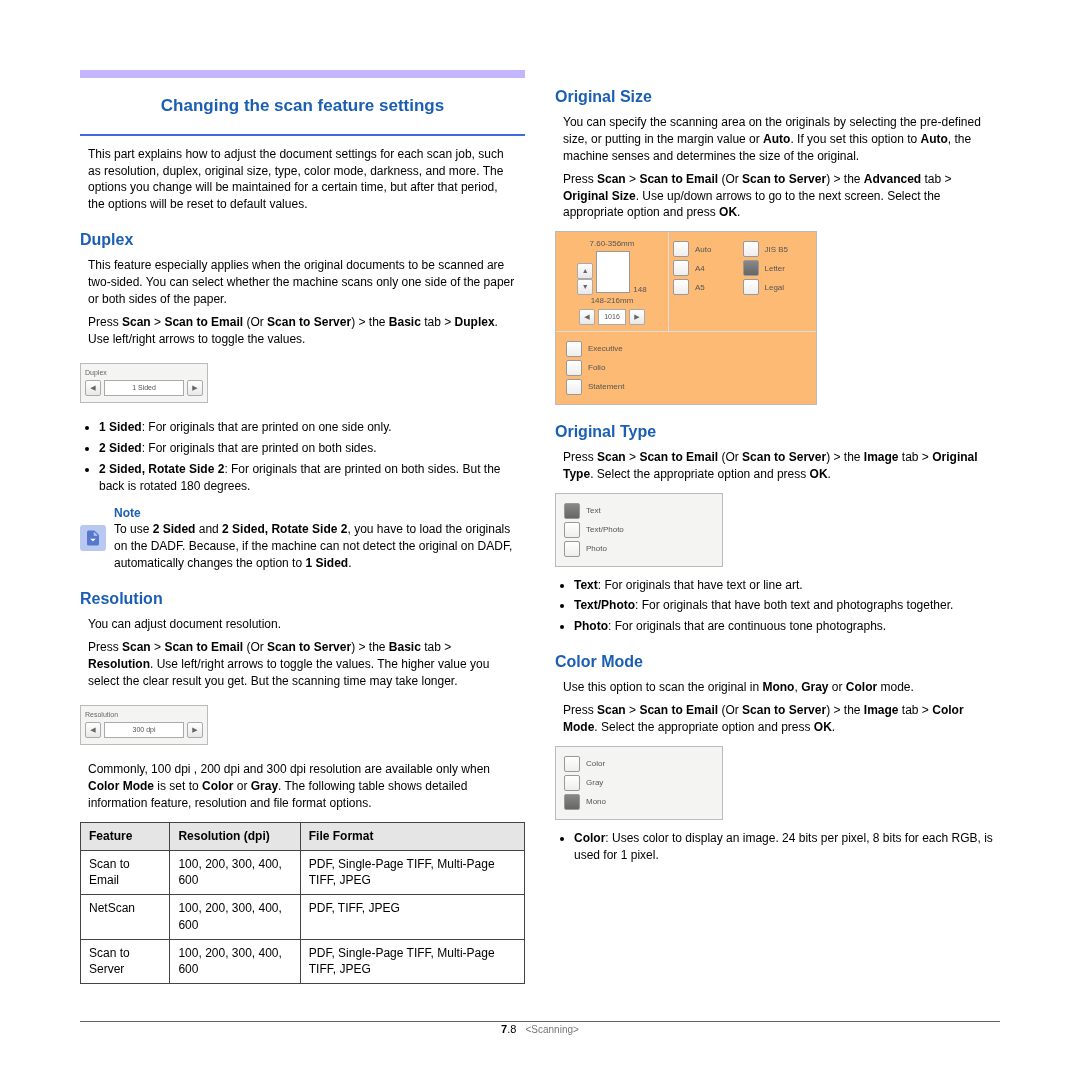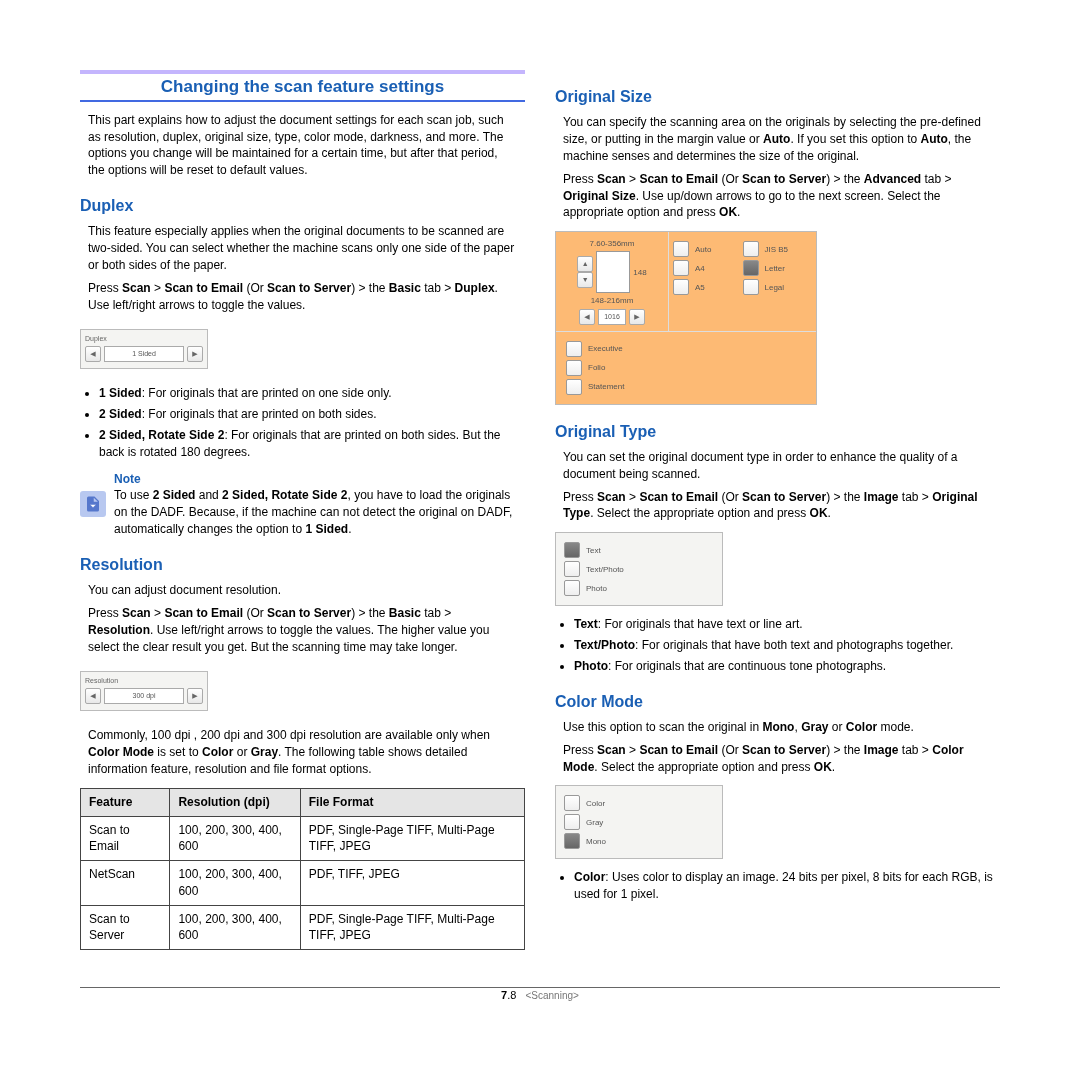--- a/index.html
+++ b/index.html
@@ -15,24 +15,24 @@
   }
   .page {
     display: flex;
     gap: 30px;
   }
   .col {
     flex: 1;
     min-width: 0;
   }
   .title-bar {
-    border-top: 4px solid #c4b5fd;
+    border-top: 8px solid #c4b5fd;
     border-bottom: 2px solid #4169e1;
     text-align: center;
-    padding: 1px 0;
+    padding: 16px 0;
     margin-bottom: 10px;
   }
   .title-bar h1 {
     color: #1a5fb4;
     font-size: 17px;
     font-weight: bold;
     margin: 0;
   }
   h2 {
     color: #1a5fb4;
@@ -188,21 +188,21 @@
       <span>You can specify the scanning area on the originals by selecting the pre-defined size, or putting in the margin value or </span><span class="bold">Auto</span><span>. If you set this option to </span><span class="bold">Auto</span><span>, the machine senses and determines the size of the original.</span>
     </p>
     <p>
       <span>Press </span><span class="bold">Scan</span> &gt; <span class="bold">Scan to Email</span><span> (Or </span><span class="bold">Scan to Server</span><span>) &gt; the </span><span class="bold">Advanced</span><span> tab &gt; </span><span class="bold">Original Size</span><span>. Use up/down arrows to go to the next screen. Select the appropriate option and press </span><span class="bold">OK</span>.
     </p>
 
     <div class="ui-panel">
       <div class="ui-panel-row">
         <div class="ui-preview">
           <div class="ui-lbl">7.60-356mm</div>
-          <div style="display:flex;align-items:center;gap:3px;">
+          <div style="display:flex;align-items:flex-end;gap:3px;">
             <div style="display:flex;flex-direction:column;">
               <div class="ui-btn">▲</div>
               <div class="ui-btn">▼</div>
             </div>
             <div class="page-img"></div>
             <div class="ui-lbl">148</div>
           </div>
           <div class="ui-lbl">148-216mm</div>
           <div style="display:flex;gap:3px;margin-top:2px;">
             <div class="ui-btn">◀</div>
@@ -253,21 +253,20 @@
             </div>
           <div class="ui-opt">
               <div class="ui-chk"></div>
               <span class="ui-lbl">Statement</span>
             </div>
         </div>
       </div>
     </div>
 
     <h2>Original Type</h2>
-    <p>You can set the original document type in order to enhance the quality of a document being scanned.</p>
     <p>
       <span>Press </span><span class="bold">Scan</span> &gt; <span class="bold">Scan to Email</span><span> (Or </span><span class="bold">Scan to Server</span><span>) &gt; the </span><span class="bold">Image</span><span> tab &gt; </span><span class="bold">Original Type</span><span>. Select the appropriate option and press </span><span class="bold">OK</span>.
     </p>
 
     <div class="ui-panel-narrow">
       <div class="ui-opt">
           <div class="ui-chk sel"></div>
           <span class="ui-lbl">Text</span>
         </div>
       <div class="ui-opt">

